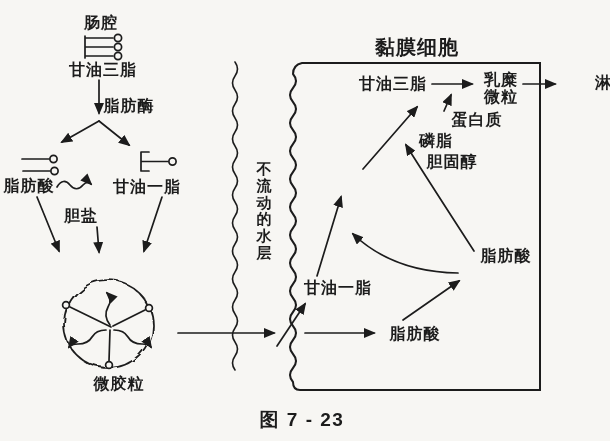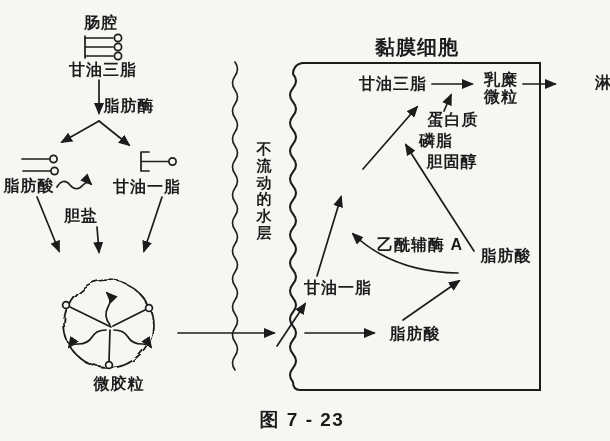--- a/index.html
+++ b/index.html
@@ -15,20 +15,21 @@
     position:absolute; transform:translate(-50%,-50%);
     font-weight:600; font-size:16px; line-height:1.1;
     letter-spacing:1px; color:var(--ink); white-space:nowrap;
   }
   .lbl.big { font-size:20px; }
   .lbl.wrap2 { white-space:normal; width:40px; text-align:center; line-height:1.08; }
   .lbl.vert {
     transform:translateX(-50%); white-space:normal; width:17px;
     letter-spacing:0; font-size:15px; line-height:1.12; text-align:center;
     word-break:break-all;
+    margin-top:20px;
   }
   .caption {
     position:absolute; left:302px; top:420px; transform:translate(-50%,-50%);
     display:flex; gap:24px; align-items:baseline;
     font-weight:bold; font-size:19px; letter-spacing:1.5px; color:var(--ink);
     white-space:nowrap;
   }
 </style>
 </head>
 <body>
@@ -115,24 +116,23 @@
   <div class="lbl" style="left:147px;top:187px">甘油一脂</div>
   <div class="lbl" style="left:81px;top:216px">胆盐</div>
   <div class="lbl" style="left:119px;top:384px">微胶粒</div>
 
   <div class="lbl vert" style="left:264px;top:141px">不流动的水层</div>
 
   <div class="lbl big" style="left:417px;top:47px">黏膜细胞</div>
   <div class="lbl" style="left:393px;top:84px">甘油三脂</div>
   <div class="lbl wrap2" style="left:501px;top:88px">乳糜微粒</div>
   <div class="lbl" style="left:612px;top:83px">淋巴</div>
-  <div class="lbl" style="left:453px;top:120px">蛋白质</div>
+  <div class="lbl" style="left:477px;top:120px">蛋白质</div>
   <div class="lbl" style="left:436px;top:141px">磷脂</div>
   <div class="lbl" style="left:452px;top:162px">胆固醇</div>
-  <div class="lbl" style="left:420px;top:245px">乙酰辅酶 A</div>
   <div class="lbl" style="left:506px;top:256px">脂肪酸</div>
   <div class="lbl" style="left:338px;top:288px">甘油一脂</div>
   <div class="lbl" style="left:415px;top:334px">脂肪酸</div>
 
   <div class="caption">
     <span>图 7 - 23</span>
   </div>
 </div>
 
 </body></html>

